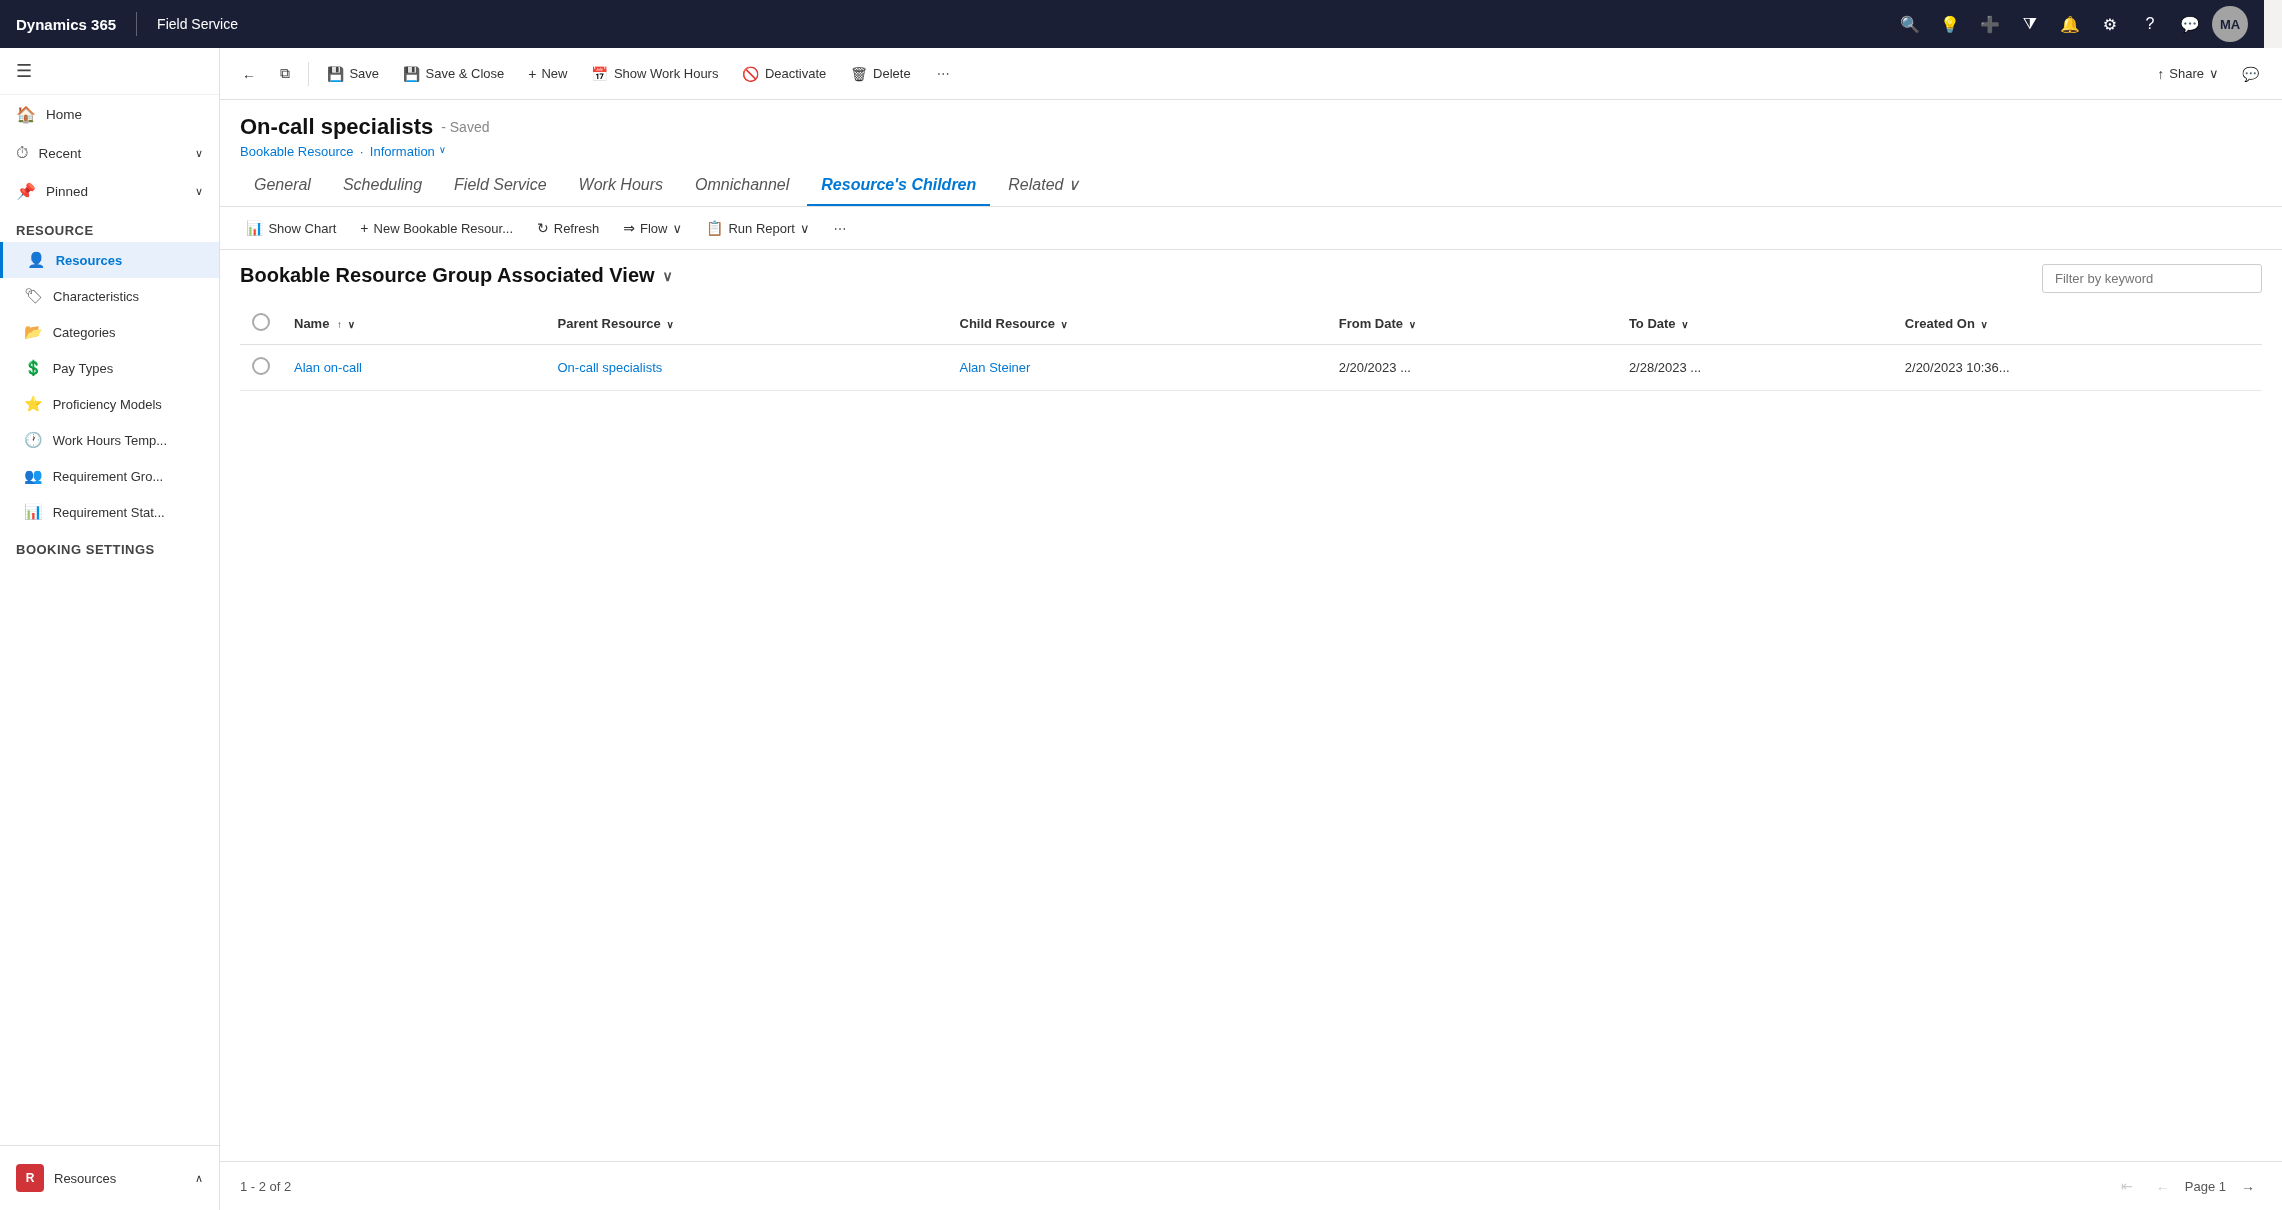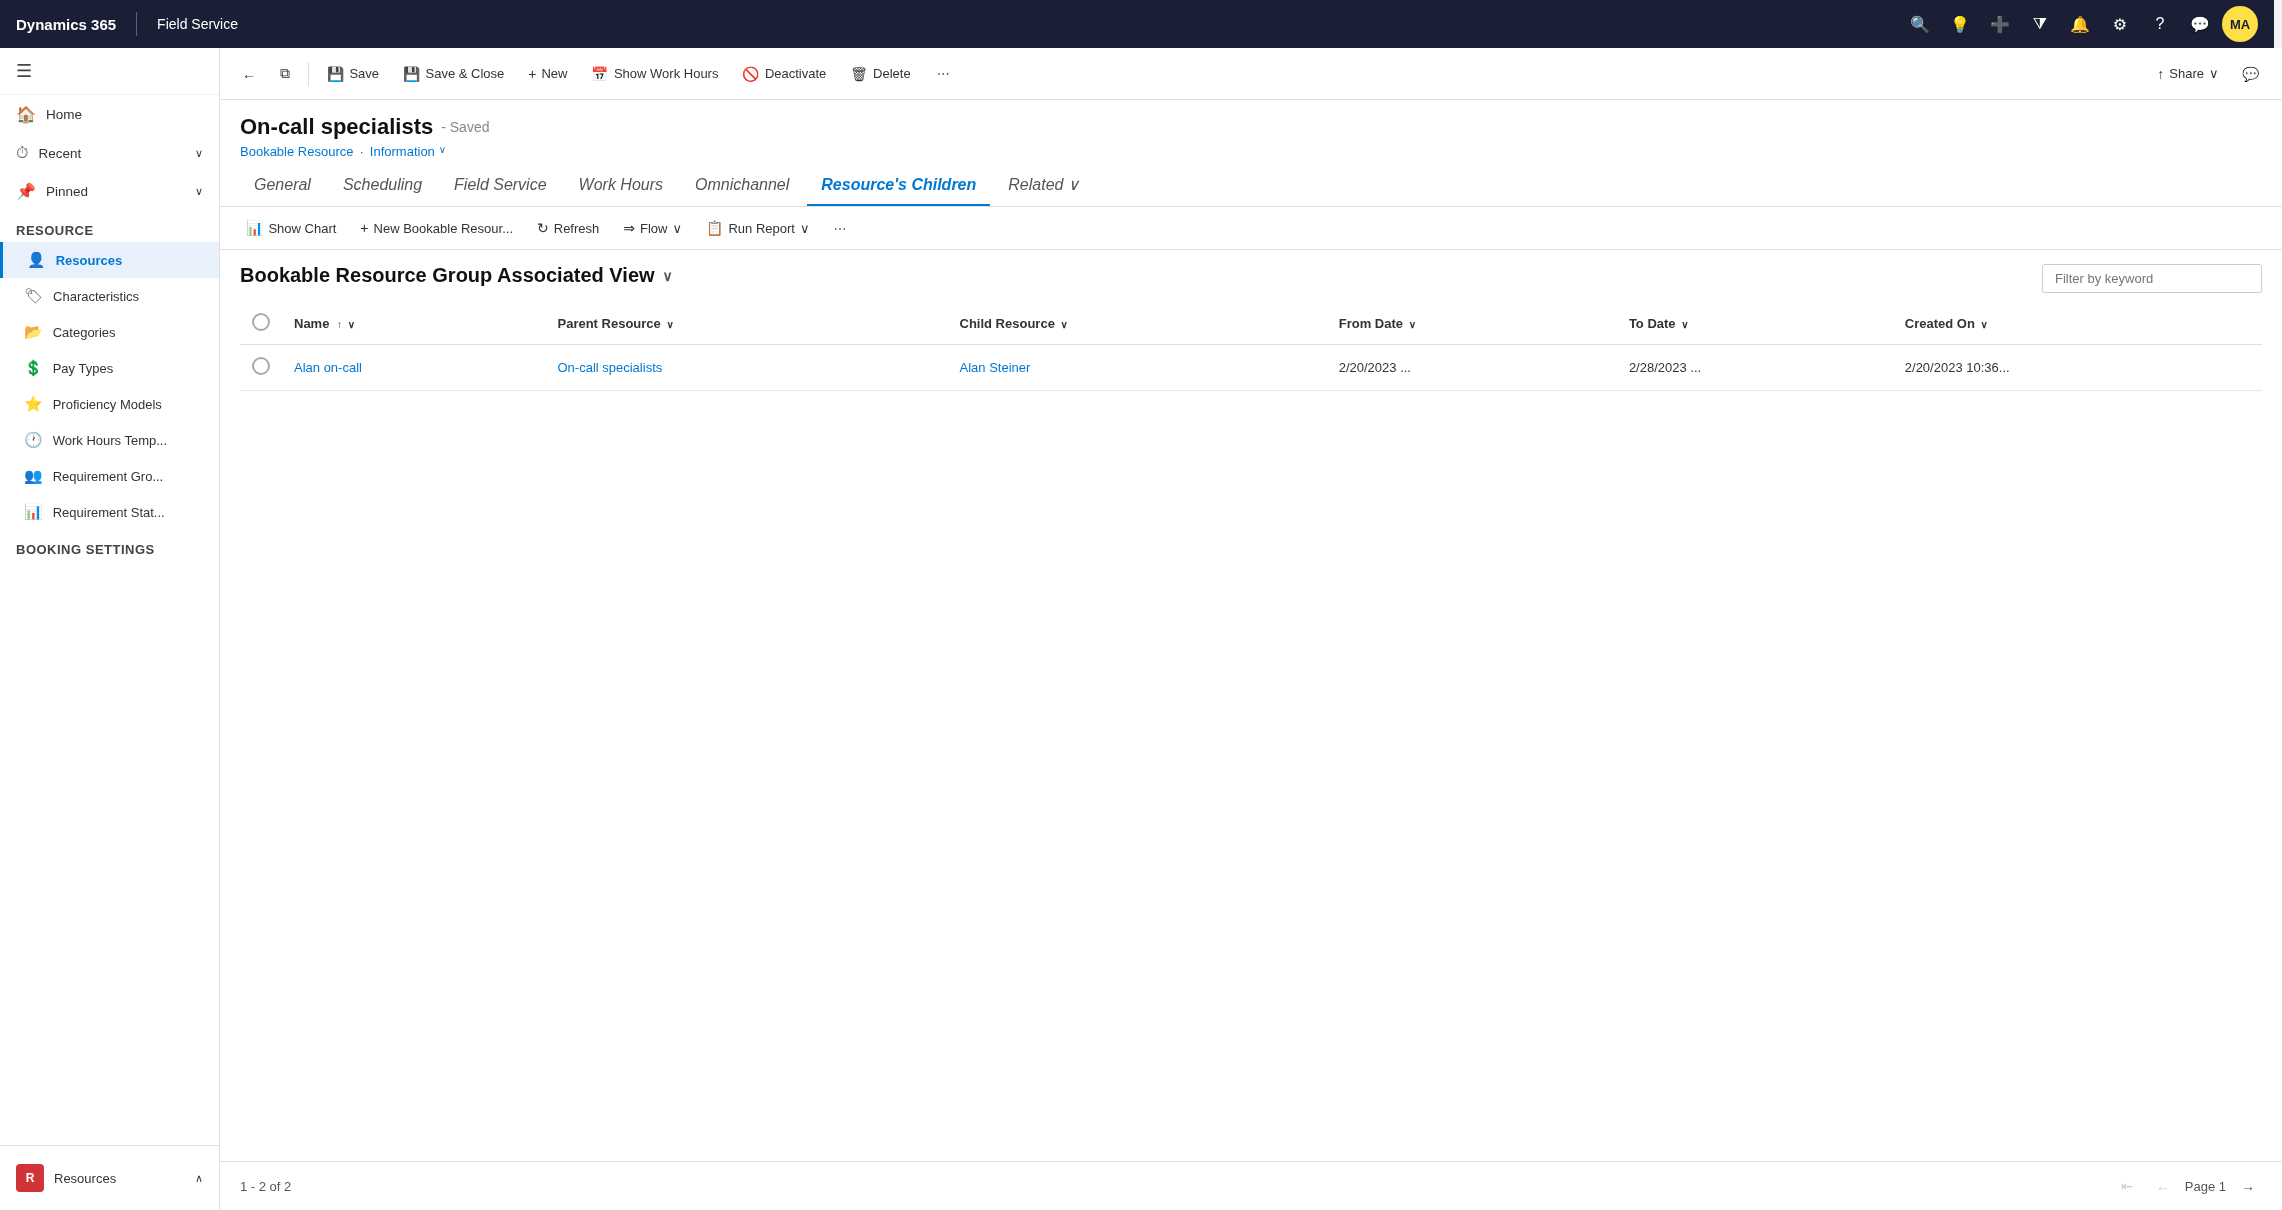--- a/index.html
+++ b/index.html
@@ -8,34 +8,34 @@
     
     .top-nav {
       background: #1a1f36;
       color: #fff;
       height: 48px;
       display: flex;
       align-items: center;
       padding: 0 16px;
       gap: 12px;
       position: fixed;
-      top: 0; left: 0; right: 8px;
+      top: 0; left: 0; right: 18px;
       z-index: 100;
     }
     .top-nav-brand { font-weight: 700; font-size: 15px; white-space: nowrap; }
     .top-nav-divider { width: 1px; height: 24px; background: rgba(255,255,255,0.3); margin: 0 8px; }
     .top-nav-app { font-size: 14px; white-space: nowrap; }
     .top-nav-spacer { flex: 1; }
     .top-nav-icons { display: flex; align-items: center; gap: 4px; }
     .top-nav-icon {
       width: 36px; height: 36px; display: flex; align-items: center; justify-content: center;
       border-radius: 4px; cursor: pointer; color: #fff; font-size: 16px;
     }
     .avatar {
-      width: 36px; height: 36px; border-radius: 50%; background: #fde047;
+      width: 36px; height: 36px; border-radius: 50%; background: #a3a3a3;
       display: flex; align-items: center; justify-content: center;
       font-weight: 700; font-size: 13px; color: #1a1f36; cursor: pointer;
     }
 
     
     .app-layout {
       display: flex;
       margin-top: 48px;
       height: calc(100vh - 48px);
     }

